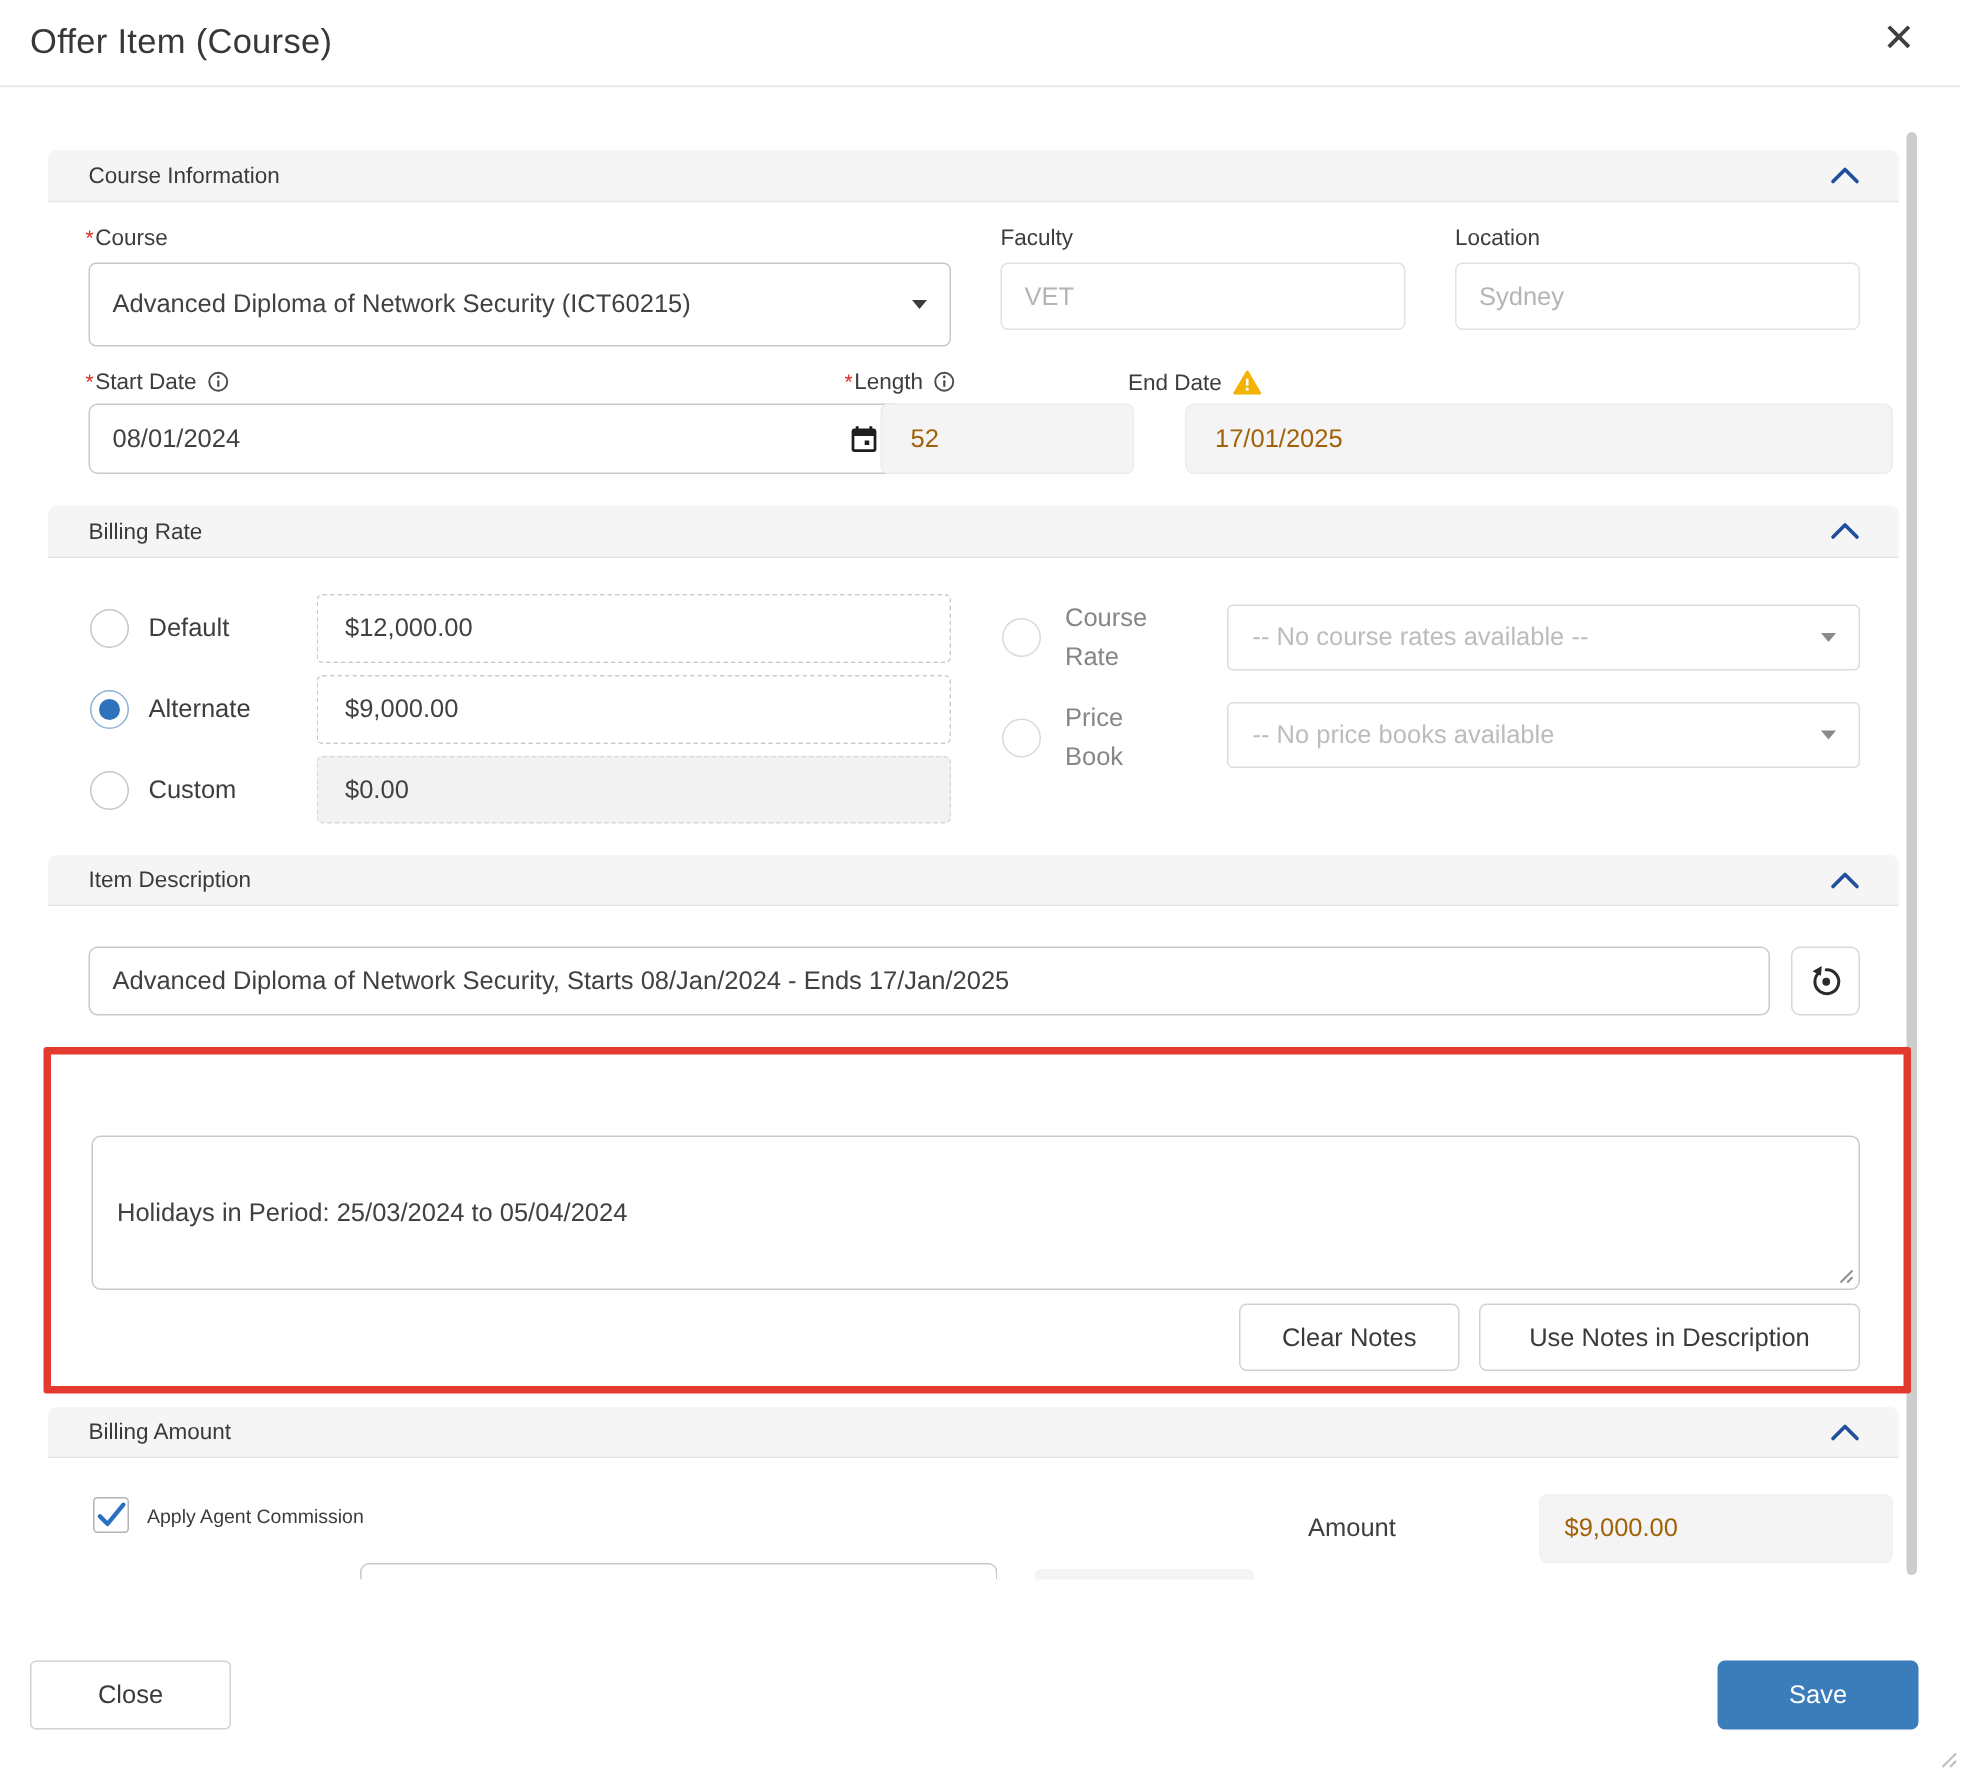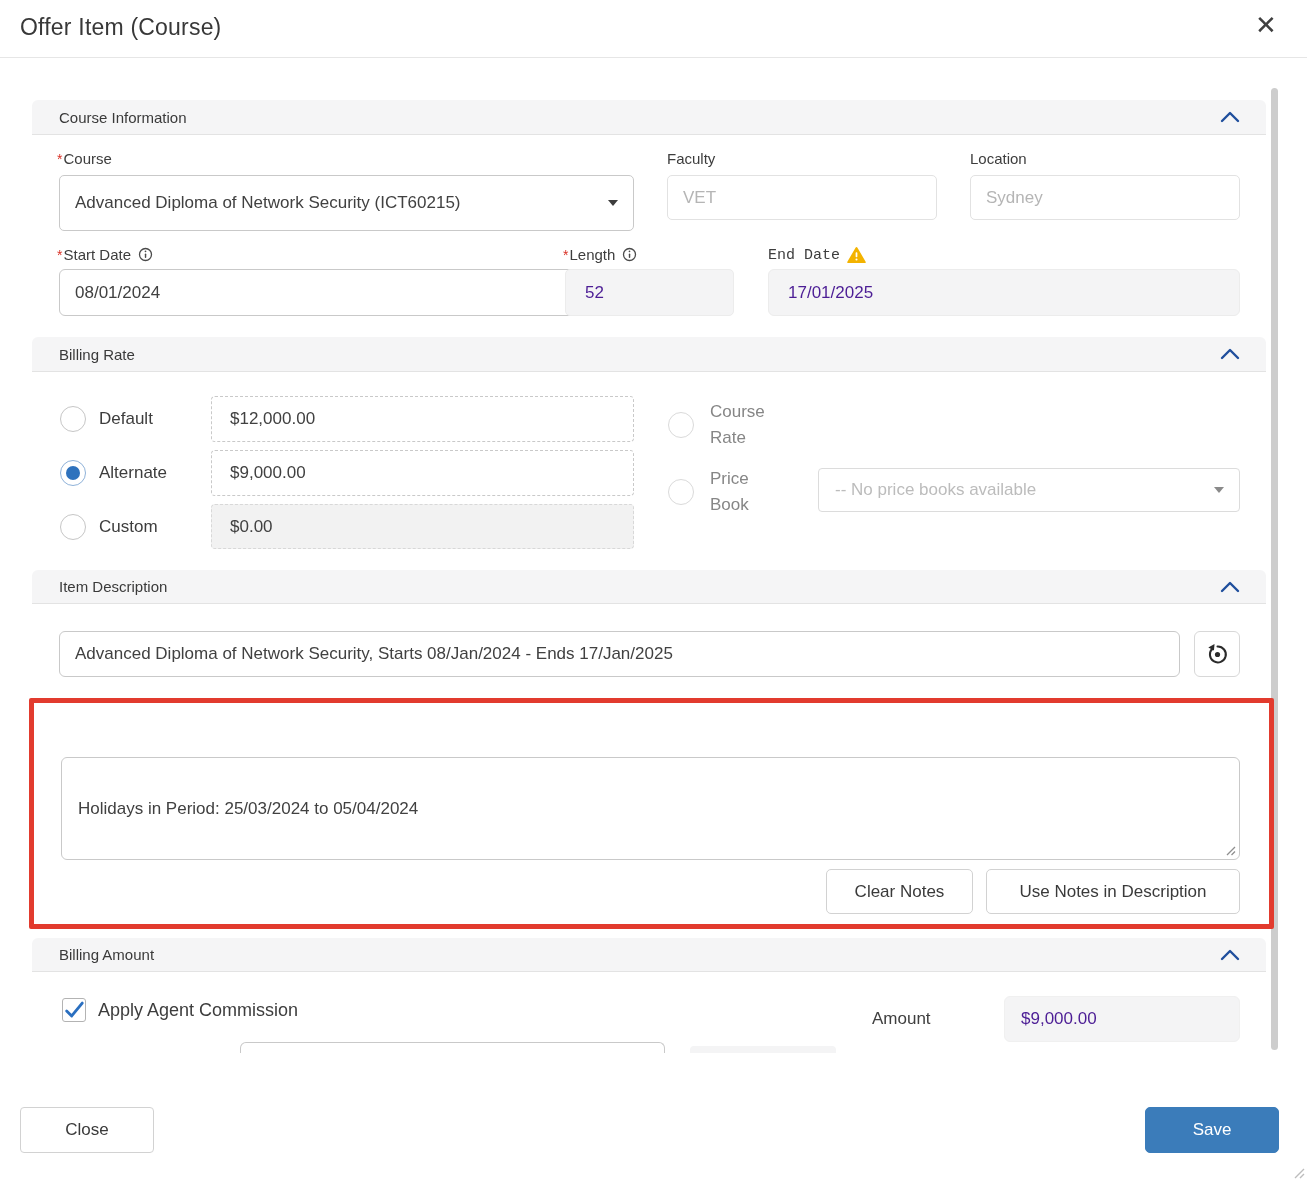--- a/index.html
+++ b/index.html
@@ -28,21 +28,21 @@
   .req { color:#d93025; margin-right:1px; font-size:14px; }
 
   
   .input {
     border:1px solid #c9c9c9; border-radius:5px; background:#fff;
     display:flex; align-items:center; justify-content:space-between;
     padding:0 15px; font-size:17px; color:#414141;
   }
   .ghost { border:1px solid #e2e2e2; color:#b5b5b5; }
   .ro { background:#f4f4f5; border:1px solid #ececec; border-radius:5px;
-        display:flex; align-items:center; padding:0 19px; font-size:17px; color:#4c1d95; }
+        display:flex; align-items:center; padding:0 19px; font-size:17px; color:#a16207;margin-left:22px; }
   .dashed { border:1px dashed #c9c9c9; border-radius:4px; background:#fff;
             display:flex; align-items:center; padding:0 18px; font-size:17px; color:#414141; }
   .dashed.gray { background:#f2f2f2; border-color:#d8d8d8; }
   .ddl { border:1px solid #dcdcdc; border-radius:4px; background:#fff;
          display:flex; align-items:center; justify-content:space-between;
          padding:0 15px 0 16px; font-size:17px; color:#bcbcbc; }
 
   .caret { width:0; height:0; border-left:5px solid transparent; border-right:5px solid transparent;
            border-top:6px solid #3c3c3c; }
   .caret.gray { border-top-color:#8a8a8a; }
@@ -65,21 +65,21 @@
   
   .notes-area { border:1px solid #c9c9c9; border-radius:6px; background:#fff;
                 display:flex; align-items:center; padding:0 16px; font-size:17px; color:#414141; }
   .red-box { border:5px solid #e23b2e; border-radius:2px; pointer-events:none; }
 
   
   .chk { width:24px; height:24px; border:1px solid #b3b3b3; border-radius:3px; background:#fff;
          display:flex; align-items:center; justify-content:center; }
   .chk svg { overflow:visible; }
   .chk-row { display:flex; align-items:center; gap:12px; }
-  .chk-lbl { font-size:18px; color:#3d3d3d; }
+  .chk-lbl { font-size:13px; color:#3d3d3d; }
 
   .scroll-thumb { width:7px; background:#cdcdcd; border-radius:4px; }
   .partial-input { border:1px solid #c9c9c9; border-bottom:none; border-radius:6px 6px 0 0;
                    background:#fff; overflow:hidden; }
   .partial-gray { background:#f4f4f5; border-radius:4px 4px 0 0; }
 </style>
 </head>
 <body>
 
 <div class="page">
@@ -135,21 +135,21 @@
     <svg width="15" height="15" viewBox="0 0 20 20">
       <circle cx="10" cy="10" r="8" fill="none" stroke="#4a4a4a" stroke-width="1.7"></circle>
       <rect x="9.1" y="8.6" width="1.9" height="6" rx=".9" fill="#4a4a4a"></rect>
       <circle cx="10" cy="5.7" r="1.15" fill="#4a4a4a"></circle>
     </svg>
   </div>
   <div class="abs ro" style="left:565px; top:269px; width:169px; height:47px;">
     <span>52</span>
   </div>
 
-  <div class="abs lbl" style="left:768px; top:246px;font-family:Liberation Mono, monospace;">
+  <div class="abs lbl" style="left:752px; top:246px;">
     <span>End Date</span>
     <svg width="19" height="18" viewBox="0 0 24 22">
       <path d="M12 2.2 L22.5 20 H1.5 Z" fill="#f3b300" stroke="#f3b300" stroke-width="2.4" stroke-linejoin="round"></path>
       <rect x="10.9" y="7.6" width="2.2" height="6.2" rx="1" fill="#fff"></rect>
       <circle cx="12" cy="16.6" r="1.3" fill="#fff"></circle>
     </svg>
   </div>
   <div class="abs ro" style="left:768px; top:269px; width:472px; height:47px; border-radius:6px;">
     <span>17/01/2025</span>
   </div>
@@ -181,20 +181,24 @@
     <span class="radio"></span>
     <span class="radio-lbl">Custom</span>
   </div>
   <div class="abs dashed gray" style="left:211px; top:504px; width:423px; height:45px;">
     <span>$0.00</span>
   </div>
 
   <div class="abs radio-row" style="left:668px; top:399px; height:52px; gap:16px;">
     <span class="radio dis"></span>
     <span class="radio-lbl gray" style="width:72px;">Course Rate</span>
+  </div>
+  <div class="abs ddl" style="left:818px; top:403px; width:422px; height:44px;">
+    <span>-- No course rates available --</span>
+    <span class="caret gray"></span>
   </div>
 
   <div class="abs radio-row" style="left:668px; top:466px; height:52px; gap:16px;">
     <span class="radio dis"></span>
     <span class="radio-lbl gray" style="width:72px;">Price Book</span>
   </div>
   <div class="abs ddl" style="left:818px; top:468px; width:422px; height:44px;">
     <span>-- No price books available</span>
     <span class="caret gray"></span>
   </div>

